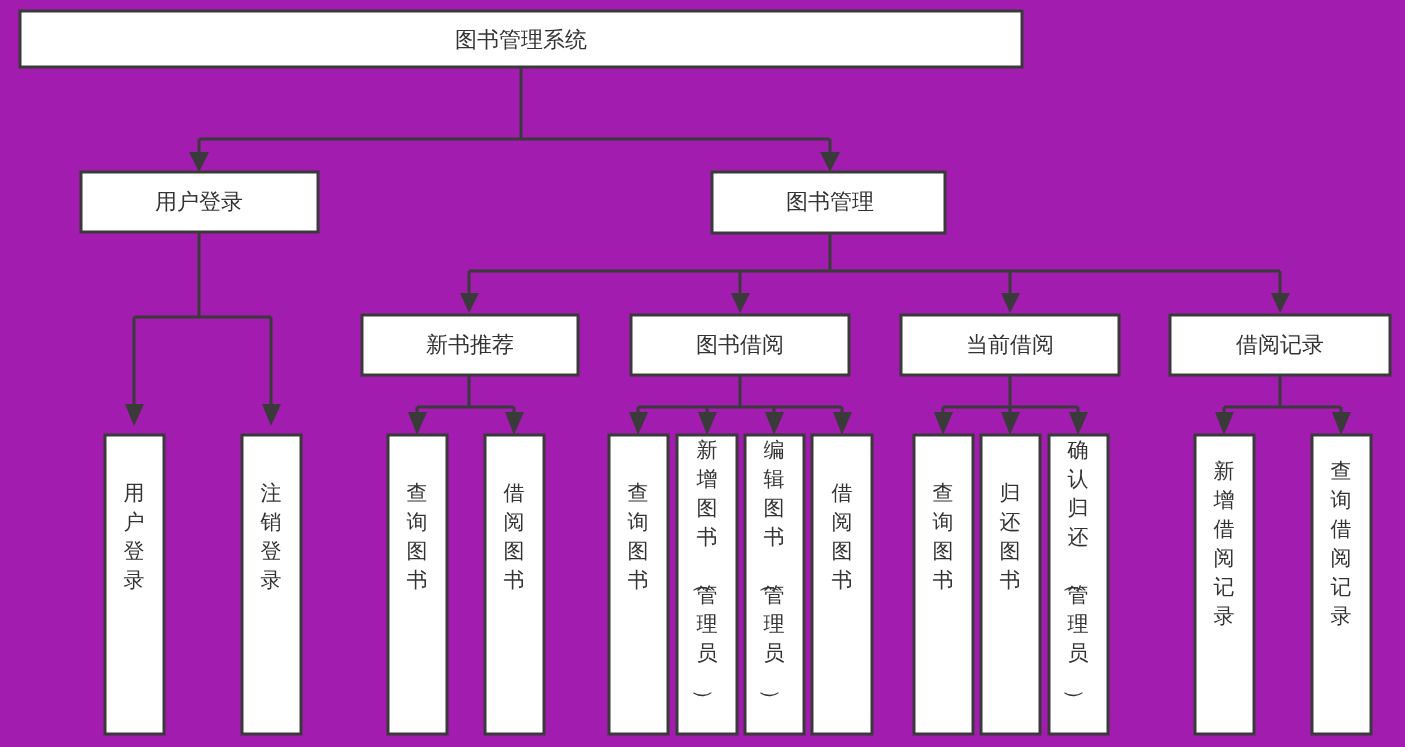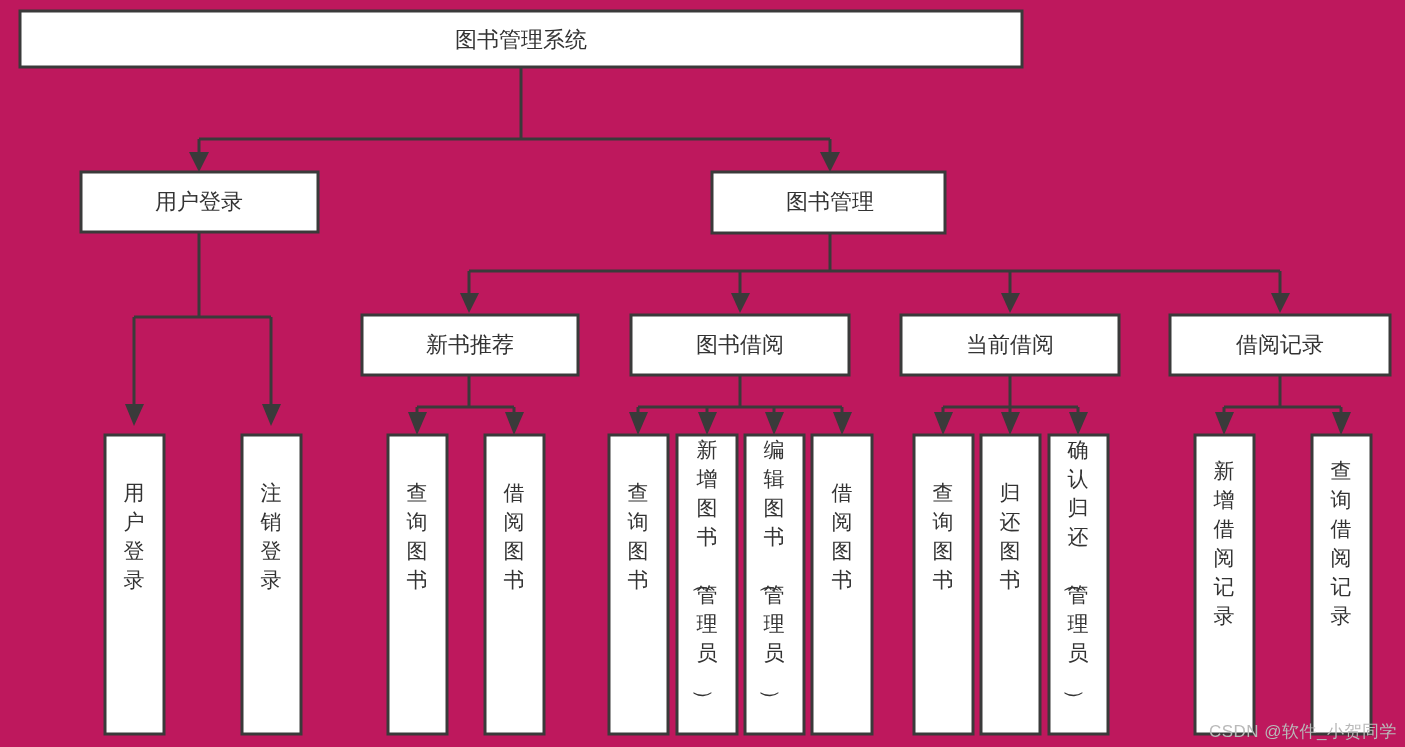--- a/index.html
+++ b/index.html
@@ -10,21 +10,21 @@
   body {
     width: 1405px;
     height: 747px;
     font-family: "Liberation Sans", "DejaVu Sans", sans-serif;
     overflow: hidden;
   }
   #diagram-root {
     position: relative;
     width: 1405px;
     height: 747px;
-    background: #be185d;
+    background: #a21caf;
   }
   svg#flow-svg {
     position: absolute;
     top: 0;
     left: 0;
     width: 1405px;
     height: 747px;
     display: block;
   }
   .node-box {
@@ -223,14 +223,13 @@
       <rect class="node-box" x="1195" y="435" width="59" height="299"></rect>
       <text class="node-label-v" x="1224" y="478"><tspan x="1224" dy="0">新</tspan><tspan x="1224" dy="29">增</tspan><tspan x="1224" dy="29">借</tspan><tspan x="1224" dy="29">阅</tspan><tspan x="1224" dy="29">记</tspan><tspan x="1224" dy="29">录</tspan></text>
     </g>
     <g>
       <rect class="node-box" x="1312" y="435" width="59" height="299"></rect>
       <text class="node-label-v" x="1341" y="478"><tspan x="1341" dy="0">查</tspan><tspan x="1341" dy="29">询</tspan><tspan x="1341" dy="29">借</tspan><tspan x="1341" dy="29">阅</tspan><tspan x="1341" dy="29">记</tspan><tspan x="1341" dy="29">录</tspan></text>
     </g>
 
   </svg>
 
-  <div class="watermark">CSDN @软件_小贺同学</div>
 </div>
 
 </body></html>

